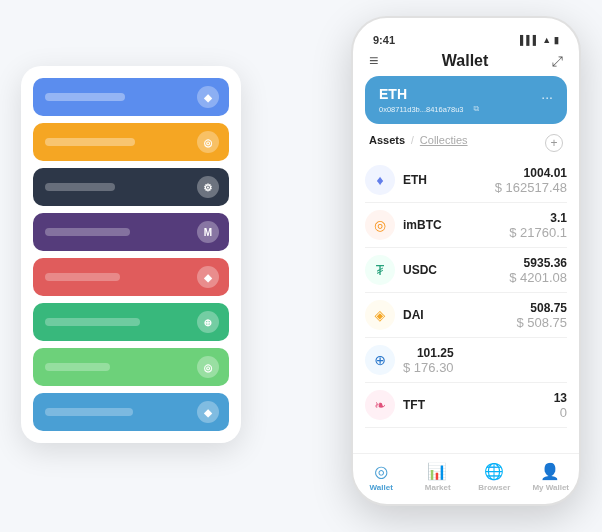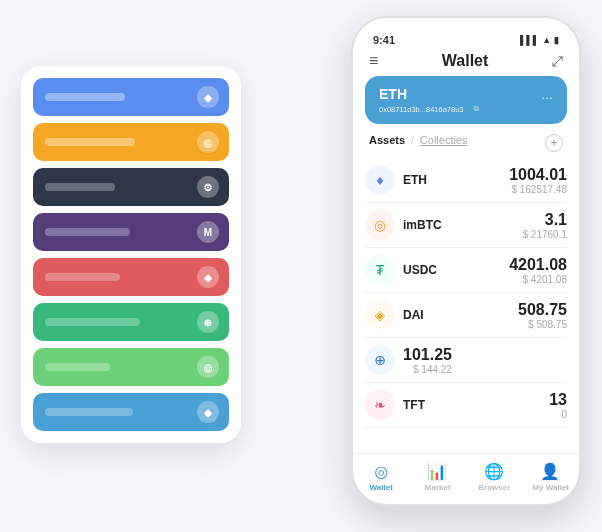--- a/index.html
+++ b/index.html
@@ -263,27 +263,27 @@
       font-size: 12px;
       font-weight: 600;
       color: #222;
     }
 
     .asset-amounts {
       text-align: right;
     }
 
     .asset-amount-primary {
-      font-size: 16px;
+      font-size: 12px;
       font-weight: 600;
       color: #222;
     }
 
     .asset-amount-secondary {
-      font-size: 10px;
+      font-size: 13px;
       color: #aaa;
     }
 
     
     .bottom-nav {
       display: flex;
       border-top: 1px solid #f0f0f0;
       padding: 8px 0 12px;
     }
 
@@ -425,39 +425,39 @@
         <div class="asset-amounts">
           <div class="asset-amount-primary">3.1</div>
           <div class="asset-amount-secondary">$ 21760.1</div>
         </div>
       </div>
 
       <div class="asset-item">
         <div class="asset-icon usdt-icon">₮</div>
         <div class="asset-name">USDC</div>
         <div class="asset-amounts">
-          <div class="asset-amount-primary">4201.08</div>
+          <div class="asset-amount-primary">5935.36</div>
           <div class="asset-amount-secondary">$ 4201.08</div>
         </div>
       </div>
 
       <div class="asset-item">
         <div class="asset-icon dai-icon">◈</div>
         <div class="asset-name">DAI</div>
         <div class="asset-amounts">
           <div class="asset-amount-primary">508.75</div>
           <div class="asset-amount-secondary">$ 508.75</div>
         </div>
       </div>
 
       <div class="asset-item">
         <div class="asset-icon usdc-icon">⊕</div>
         <div class="asset-amounts">
           <div class="asset-amount-primary">101.25</div>
-          <div class="asset-amount-secondary">$ 144.22</div>
+          <div class="asset-amount-secondary">$ 176.30</div>
         </div>
       </div>
 
       <div class="asset-item">
         <div class="asset-icon tft-icon">❧</div>
         <div class="asset-name">TFT</div>
         <div class="asset-amounts">
           <div class="asset-amount-primary">13</div>
           <div class="asset-amount-secondary">0</div>
         </div>

